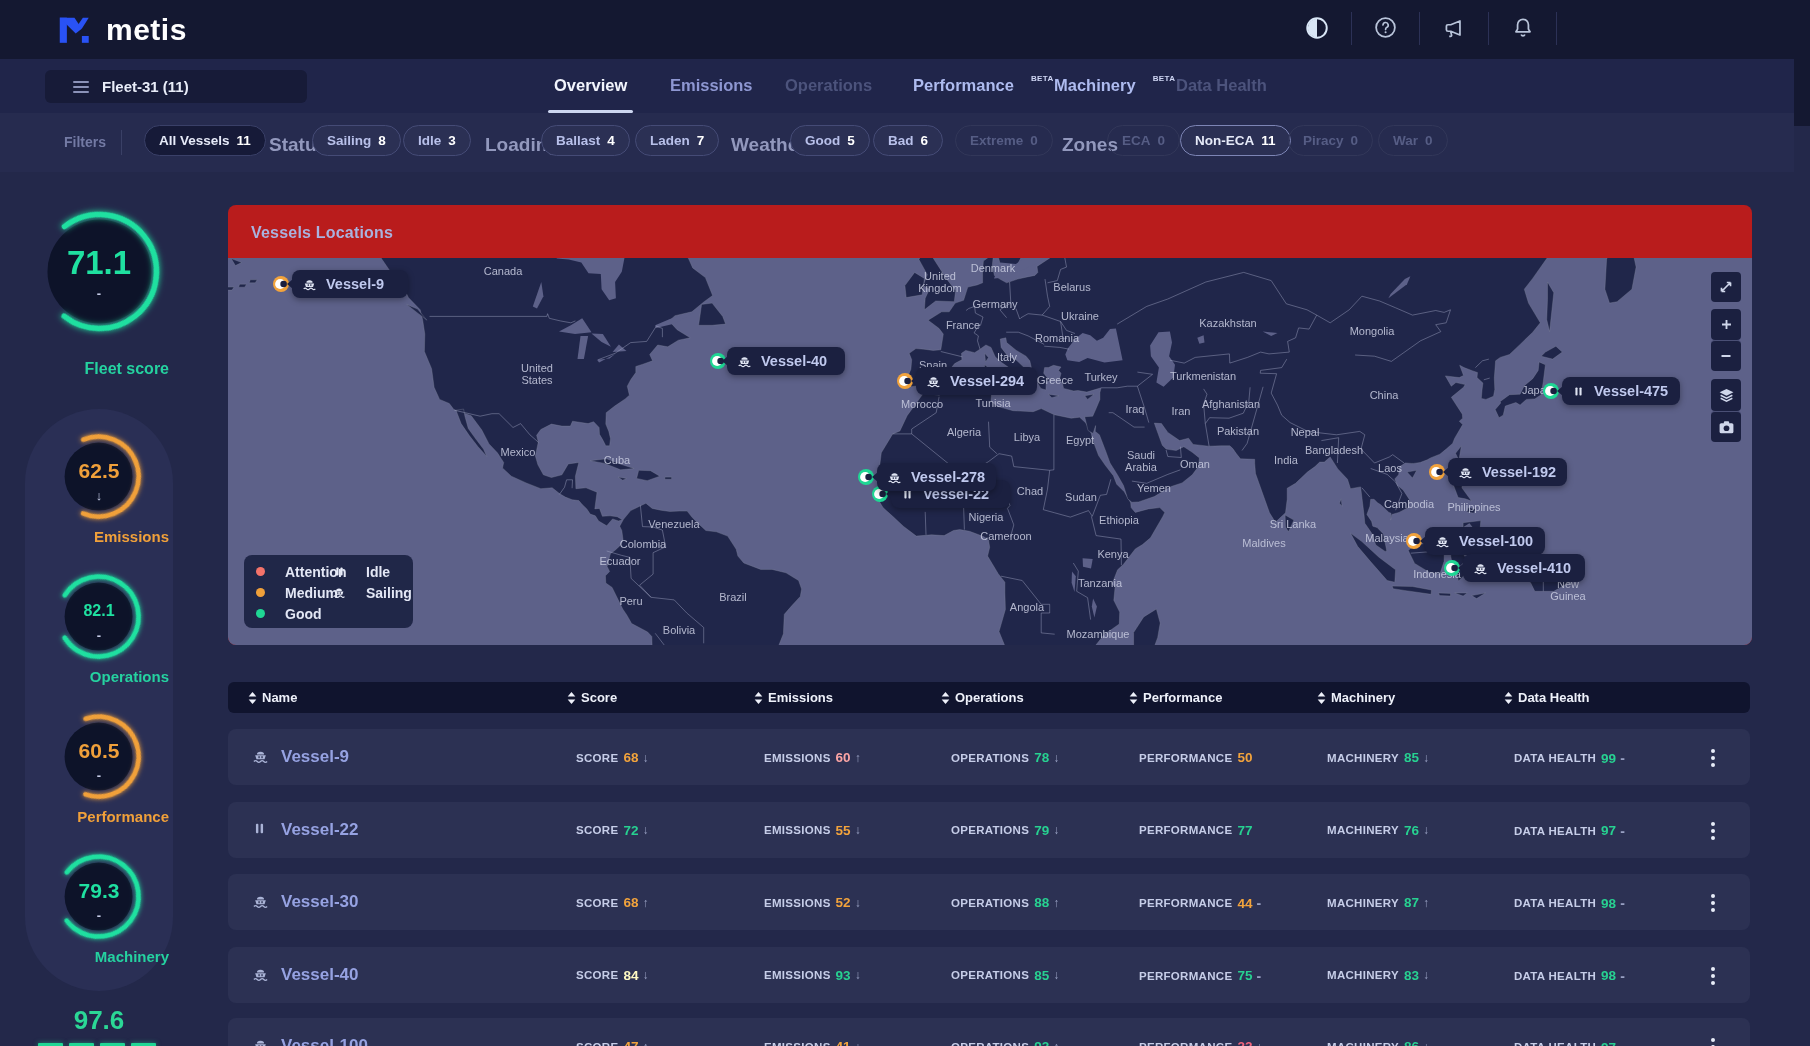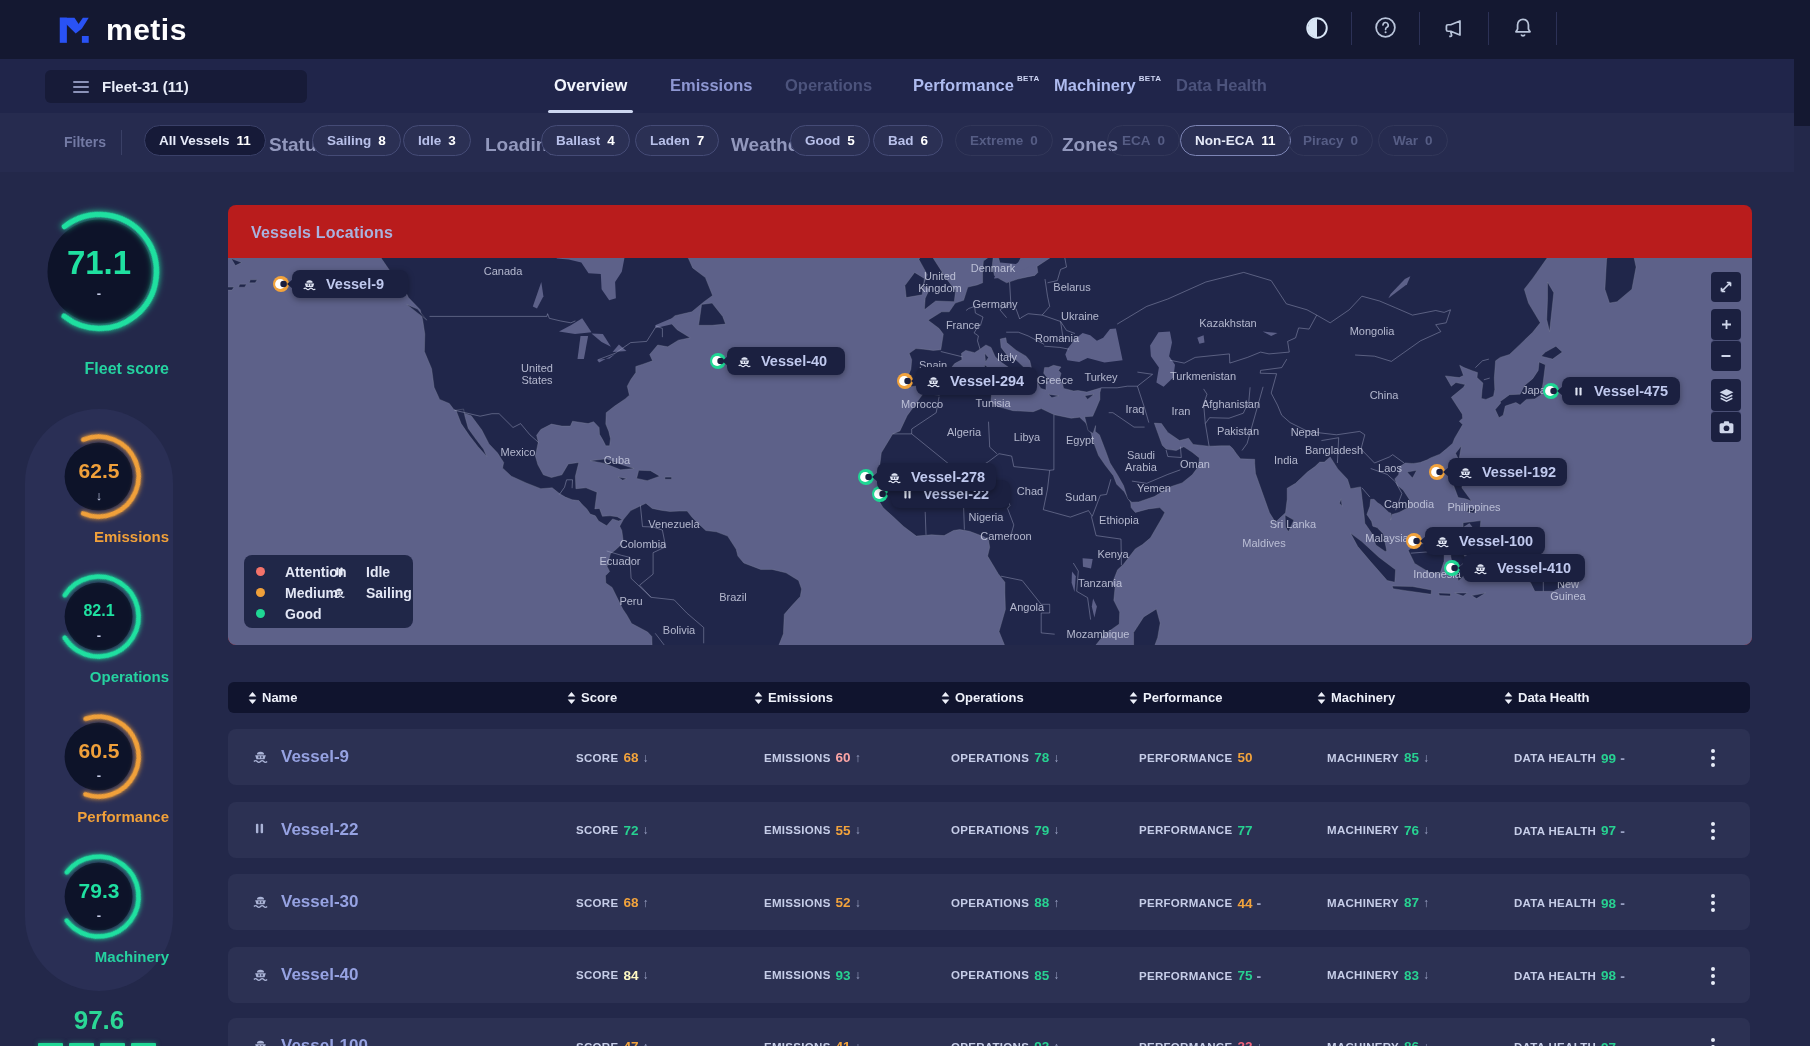--- a/index.html
+++ b/index.html
@@ -8,21 +8,21 @@
 #logo {position:absolute;left:55px;top:11px;display:flex;align-items:center}
 #logo .word {color:#fff;font-size:30px;font-weight:bold;letter-spacing:0.5px;margin-left:13px}
 .ticon {position:absolute;top:15px}
 .tdiv {position:absolute;top:12px;width:1px;height:33px;background:#2c3156}
 
 #navbar {position:absolute;left:0;top:59px;width:1794px;height:54px;background:#20254a}
 #fleetbox {position:absolute;left:45px;top:11px;width:262px;height:33px;background:#171b38;border-radius:6px;display:flex;align-items:center;padding-left:15px}
 #fleetbox .burger i {display:block;width:16px;height:2px;background:#8b92b8;margin:3px 0;border-radius:1px}
 #fleetbox span {color:#e8ecf8;font-weight:bold;font-size:15px;margin-left:13px}
 .tab {position:absolute;top:17px;font-size:16.5px;font-weight:bold}
-.tab sup {font-size:8px;font-weight:bold;color:#cfd6f4;margin-left:3px;letter-spacing:.4px;position:relative;top:-4px}
+.tab sup {font-size:8px;font-weight:bold;color:#cfd6f4;margin-left:17px;letter-spacing:.4px;position:relative;top:-4px}
 .t-act {color:#f2f5fd}
 .t-mid {color:#8e97d2}
 .t-dim {color:#4c537c}
 .t-lit {color:#aebbef}
 .tabline {position:absolute;left:548px;top:51px;width:85px;height:3px;background:#cdd6f0;border-radius:2px}
 
 #filterbar {position:absolute;left:0;top:113px;width:1794px;height:59px;background:#262b4f}
 .flab {position:absolute;top:21px;font-size:19px;font-weight:bold;color:#9298bd}
 .dimlab {color:#737aa4;font-size:14px}
 .fdiv {position:absolute;top:17px;width:1px;height:25px;background:#3a4066}

